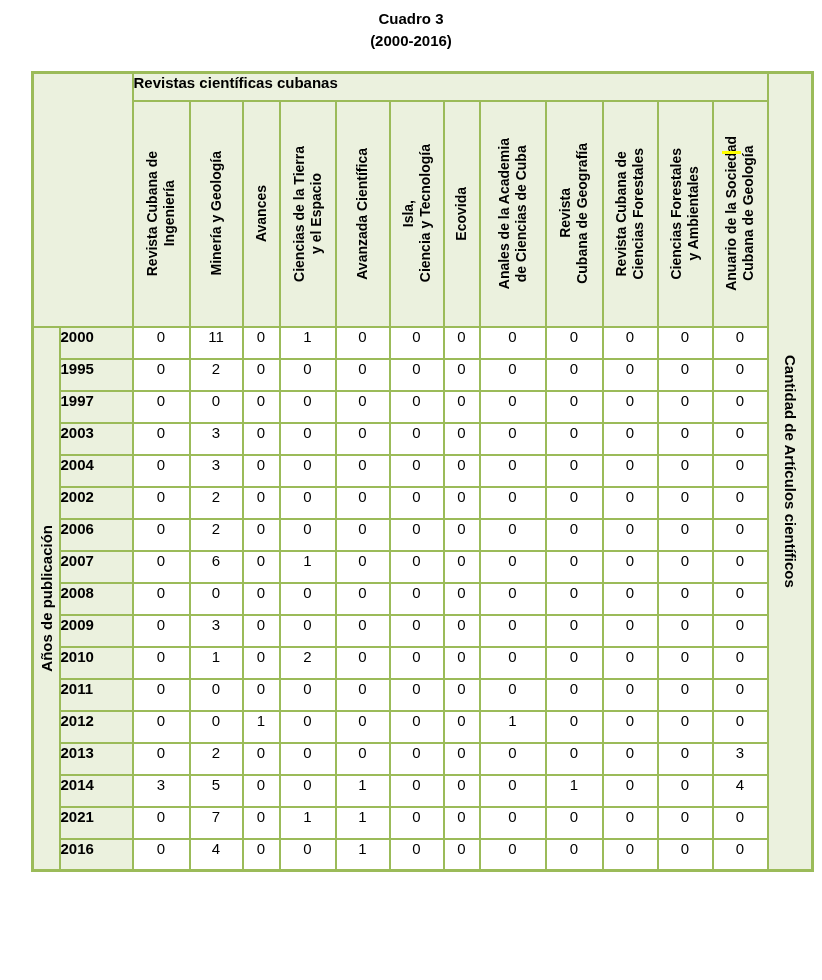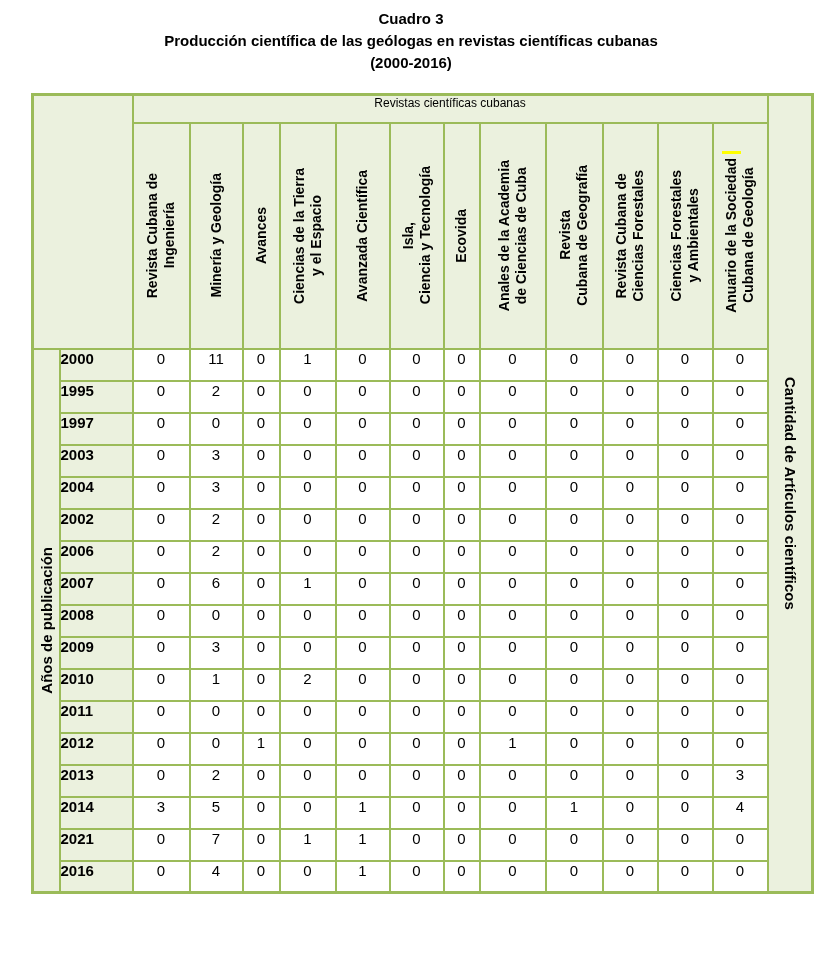--- a/index.html
+++ b/index.html
@@ -25,22 +25,22 @@
     border-collapse:collapse;table-layout:fixed;
     width:780px;margin:19px 0 0 31px;
     border:3px solid var(--grid-green);
   }
   table.cuadro td{
     border:2px solid var(--grid-green);
     padding:0;overflow:hidden;
   }
   td.corner{background:var(--cell-fill);}
   td.ghead{
-    background:var(--cell-fill);text-align:center;vertical-align:top;
-    font-weight:normal;font-size:12px;height:28px;padding-top:4px;
+    background:var(--cell-fill);vertical-align:top;
+    font-weight:bold;font-size:15px;height:28px;padding-top:4px;
   }
   td.jhead{
     background:var(--cell-fill);height:226px;
     text-align:center;vertical-align:middle;
     font-weight:bold;font-size:14px;
   }
   td.leftlabel{
     background:var(--cell-fill);text-align:center;vertical-align:middle;
     font-weight:bold;font-size:15px;
   }
@@ -69,21 +69,20 @@
     background:var(--highlight-yellow);
   }
 </style>
 </head>
 <body>
 
 <div class="page">
 
   <div class="title-block">
     <div>Cuadro 3</div>
-    <div>Producción científica de las geólogas en revistas científicas cubanas</div>
     <div>(2000-2016)</div>
   </div>
 
   <table class="cuadro">
     <colgroup>
       <col style="width:27px">
         <col style="width:73px">
       <col style="width:57px">
         <col style="width:53px">
         <col style="width:37px">

